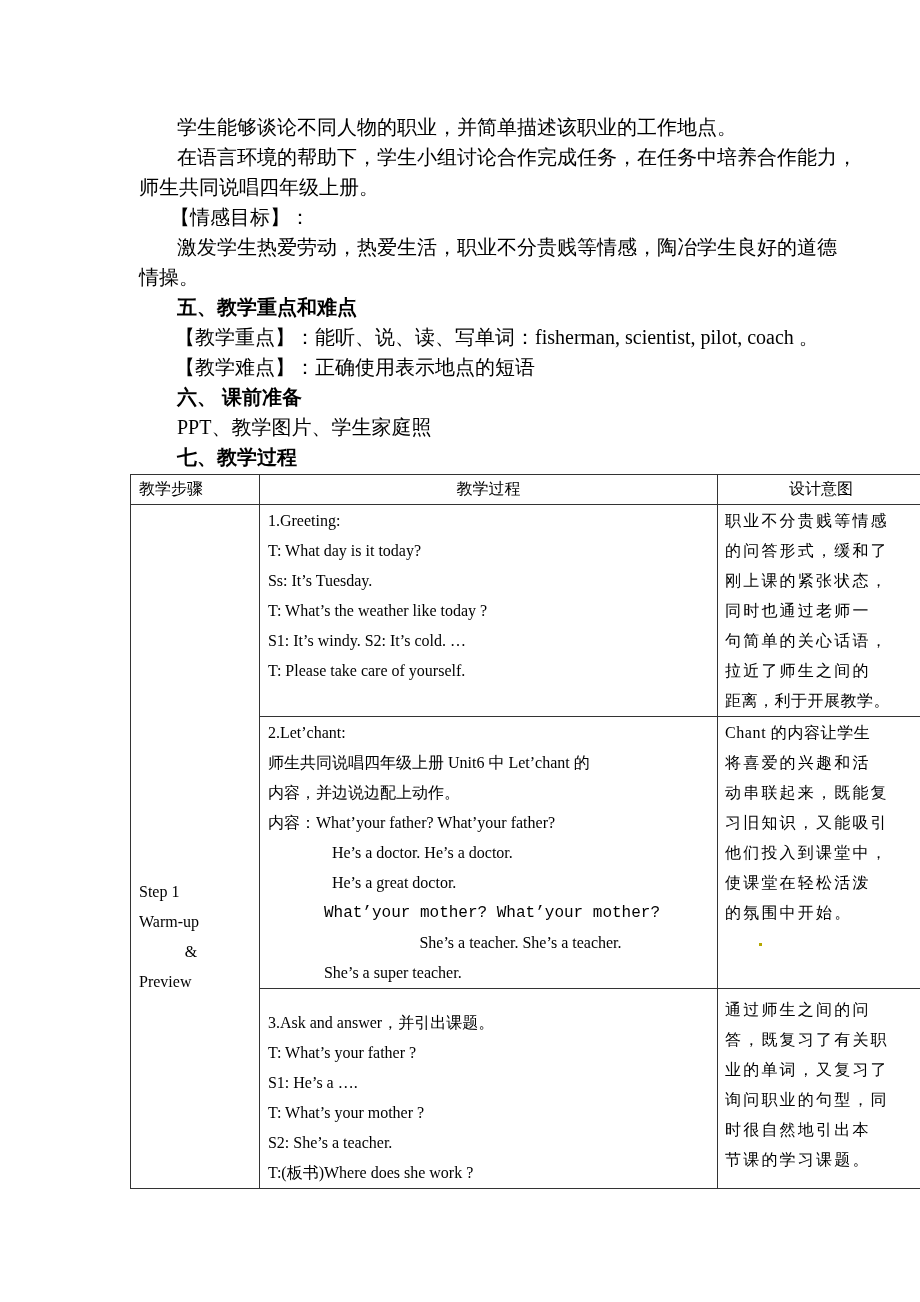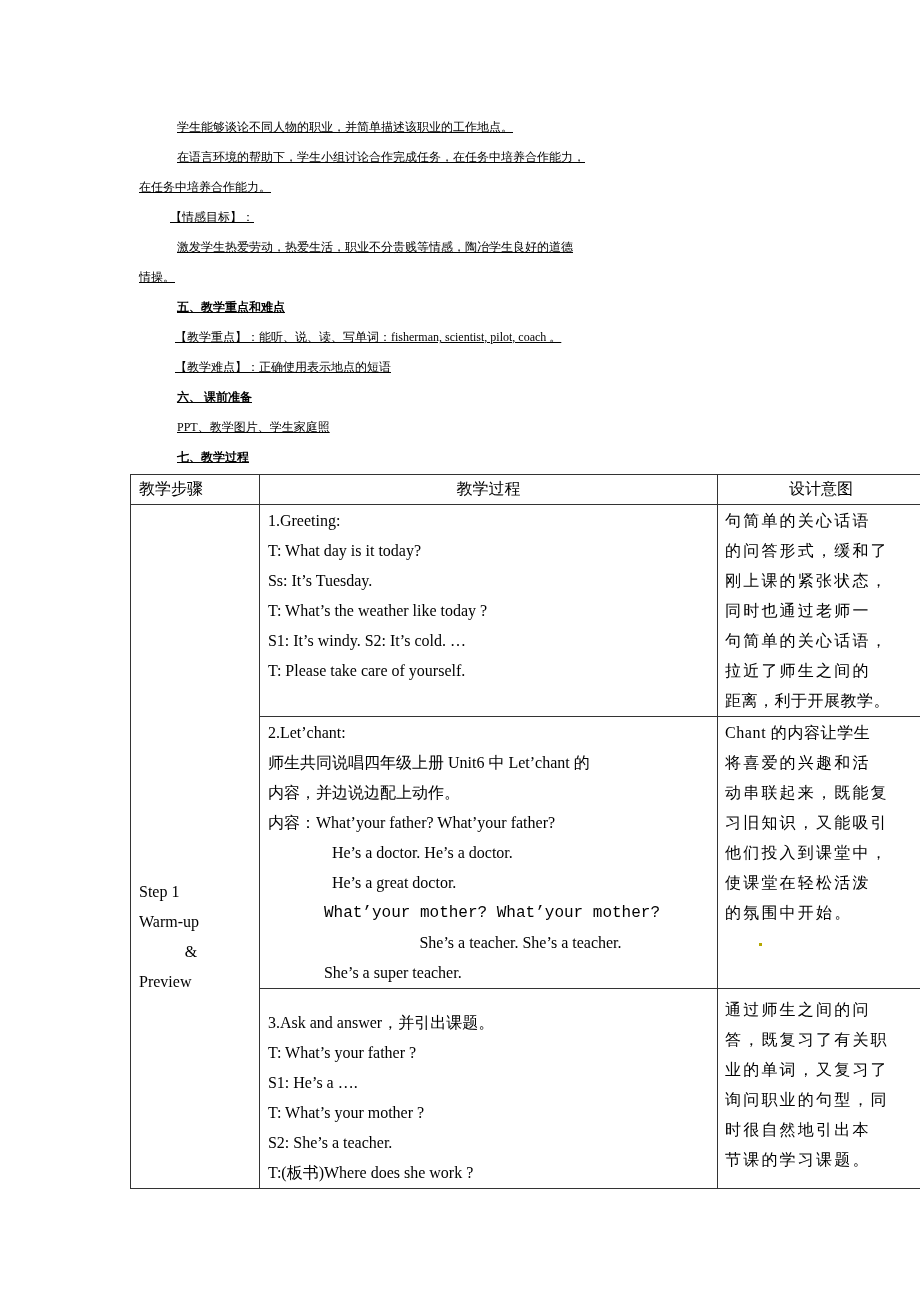--- a/index.html
+++ b/index.html
@@ -1,21 +1,21 @@
 <!DOCTYPE html>
 <html><head>
 <meta charset="utf-8">
 <style>
   html, body { margin: 0; padding: 0; background: #ffffff; }
   body {
     width: 920px; height: 1302px; position: relative; overflow: hidden;
     font-family: "Liberation Serif", "DejaVu Serif", serif;
     color: #000; font-size: 16px;
   }
-  .line { position: absolute; white-space: nowrap; line-height: 20px; font-size: 12px; text-decoration: underline; }
+  .line { position: absolute; white-space: nowrap; line-height: 20px; font-size: 20px; }
   .bold { font-weight: bold; }
   table.proc {
     position: absolute; left: 130px; top: 474px;
     border-collapse: collapse; table-layout: fixed;
     width: 795px;
   }
   table.proc td, table.proc th {
     border: 1px solid #333; padding: 0; vertical-align: top;
     font-size: 16px; font-weight: normal;
   }
@@ -30,21 +30,21 @@
   .step-cell { vertical-align: middle !important; padding-left: 8px !important; }
   .step-cell div { height: 30px; line-height: 30px; }
   .center { text-align: center; padding-right: 16px; }
   .dot { display: inline-block; width: 3px; height: 3px; background: #b5a800; margin-left: 34px; vertical-align: middle; }
 </style>
 </head>
 <body>
 
 <div class="line" style="left:177px; top:117px;">学生能够谈论不同人物的职业，并简单描述该职业的工作地点。</div>
 <div class="line" style="left:177px; top:147px;">在语言环境的帮助下，学生小组讨论合作完成任务，在任务中培养合作能力，</div>
-<div class="line" style="left:139px; top:177px;">在任务中培养合作能力。</div>
+<div class="line" style="left:139px; top:177px;">师生共同说唱四年级上册。</div>
 <div class="line" style="left:170px; top:207px;">【情感目标】：</div>
 <div class="line" style="left:177px; top:237px;">激发学生热爱劳动，热爱生活，职业不分贵贱等情感，陶冶学生良好的道德</div>
 <div class="line" style="left:139px; top:267px;">情操。</div>
 
 <div class="line bold" style="left:177px; top:297px;">五、教学重点和难点</div>
 <div class="line" style="left:175px; top:327px;">【教学重点】：能听、说、读、写单词：fisherman, scientist, pilot, coach  。</div>
 <div class="line" style="left:175px; top:357px;">【教学难点】：正确使用表示地点的短语</div>
 
 <div class="line bold" style="left:177px; top:387px;">六、  课前准备</div>
 <div class="line" style="left:177px; top:417px;">PPT、教学图片、学生家庭照</div>
@@ -73,21 +73,21 @@
     </td>
     <td class="proc-cell cell-lines" style="padding-top:1px;">
       <div>1.Greeting:</div>
       <div>T: What day is it today?</div>
       <div>Ss: It’s Tuesday.</div>
       <div>T: What’s the weather like today ?</div>
       <div>S1: It’s windy. S2: It’s cold. …</div>
       <div>T: Please take care of yourself.</div>
     </td>
     <td class="intent-cell cell-lines" style="padding-top:1px;">
-      <div>句简单的关心话语</div>
+      <div>职业不分贵贱等情感</div>
       <div>的问答形式，缓和了</div>
       <div>刚上课的紧张状态，</div>
       <div>同时也通过老师一</div>
       <div>句简单的关心话语，</div>
       <div>拉近了师生之间的</div>
       <div style="letter-spacing:0.5px;">距离，利于开展教学。</div>
     </td>
   </tr>
 
   <tr style="height:272px;">

